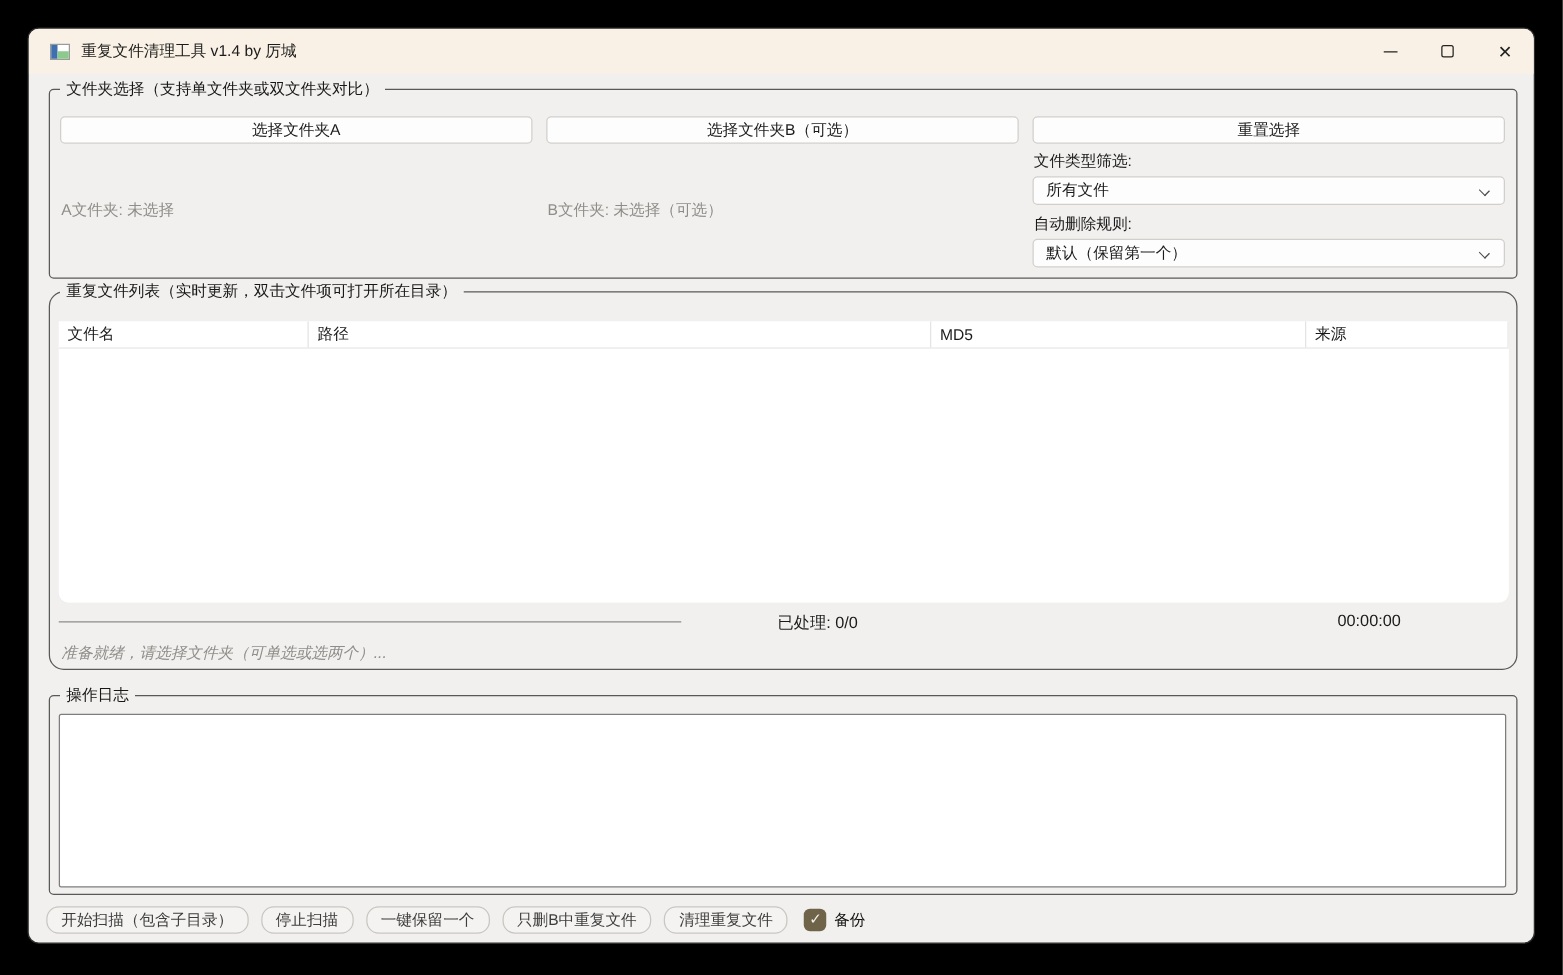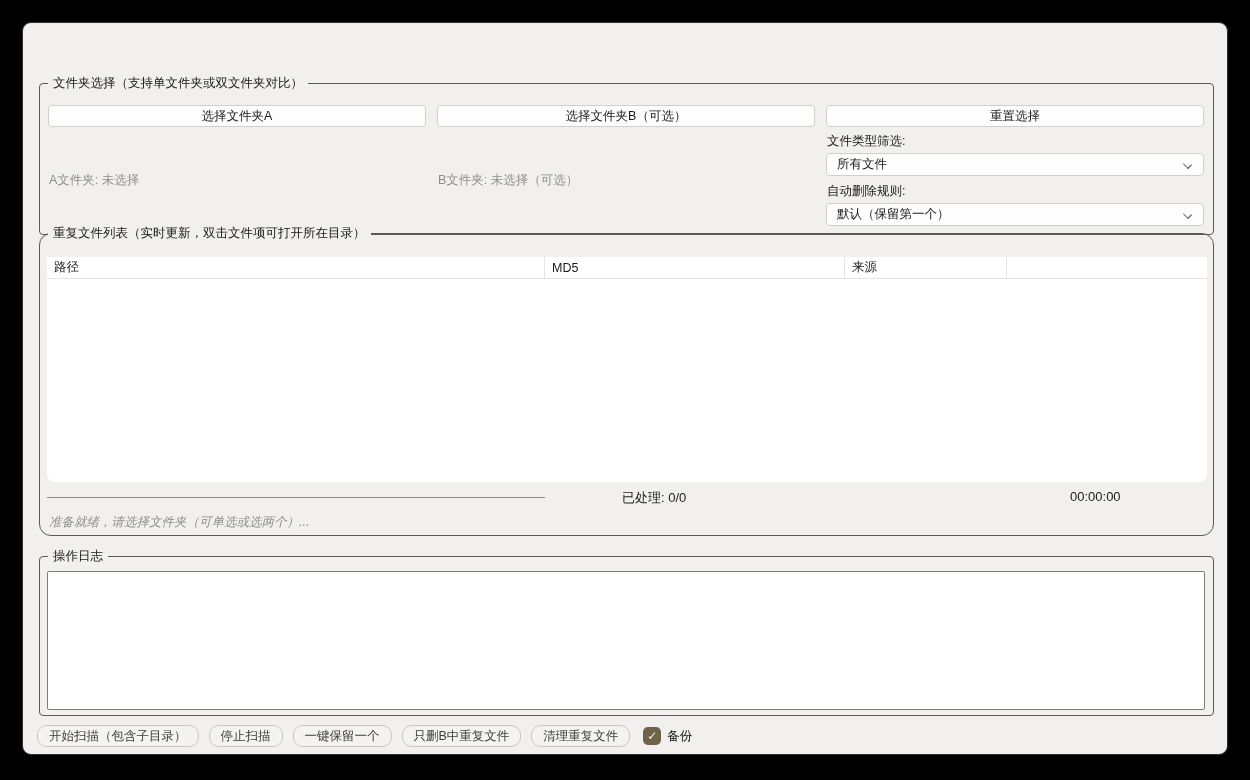--- a/index.html
+++ b/index.html
@@ -94,22 +94,40 @@
     display: flex; align-items: center; justify-content: center;
   }
   .checkbox .mark { color: #f5f2ec; font-size: 12px; line-height: 1; transform: translateY(-0.5px); }
   .checkbox-label { font-size: 12.5px; color: #111; font-weight: 500; }
 </style>
 </head>
 <body>
 
 <div class="window">
 
+  <div class="titlebar">
+    <div class="app-icon">
+      <div class="blue"></div>
+        <div class="green"></div>
+    </div>
+    <div class="title-text">重复文件清理工具 v1.4 by 厉城</div>
+    <div class="winbtns">
+      <div class="winbtn">
+          <div class="glyph-min"></div>
+        </div>
+      <div class="winbtn">
+          <div class="glyph-max"></div>
+        </div>
+      <div class="winbtn">
+          <div class="glyph-close">✕</div>
+        </div>
+    </div>
+  </div>
 
-  <div class="groupbox" style="left:16px; top:60px; width:1175px; height:152px;">
+  <div class="groupbox" style="left:16px; top:48px; width:1175px; height:152px;">
     <div class="groupbox-label">文件夹选择（支持单文件夹或双文件夹对比）</div>
 
     <div class="flat-btn" style="left:8px; top:21px; width:378px;">选择文件夹A</div>
     <div class="flat-btn" style="left:397px; top:21px; width:378px;">选择文件夹B（可选）</div>
     <div class="flat-btn" style="left:786px; top:21px; width:378px;">重置选择</div>
 
     <div class="muted-label" style="left:9px; top:88px;">A文件夹: 未选择</div>
     <div class="muted-label" style="left:398px; top:88px;">B文件夹: 未选择（可选）</div>
 
     <div class="field-label" style="left:787px; top:49px;">文件类型筛选:</div>
@@ -123,20 +141,21 @@
       <span>默认（保留第一个）</span>
       <span class="chev"></span>
     </div>
   </div>
 
   <div class="groupbox" style="left:16px; top:210px; width:1175px; height:303px;border-radius:12px;">
     <div class="groupbox-label">重复文件列表（实时更新，双击文件项可打开所在目录）</div>
 
     <div class="table-wrap">
       <div class="table-header">
+        <div class="th" style="width:200px;">文件名</div>
         <div class="th" style="width:498px;">路径</div>
         <div class="th" style="width:300px;">MD5</div>
         <div class="th" style="width:162px;">来源</div>
       </div>
       <div class="table-body"></div>
     </div>
 
     <div class="progress-line" style="left:7px; top:263px; width:498px;"></div>
     <div class="stat-text" style="left:582px; top:255px;">已处理: 0/0</div>
     <div class="stat-text" style="left:1030px; top:255px;">00:00:00</div>

